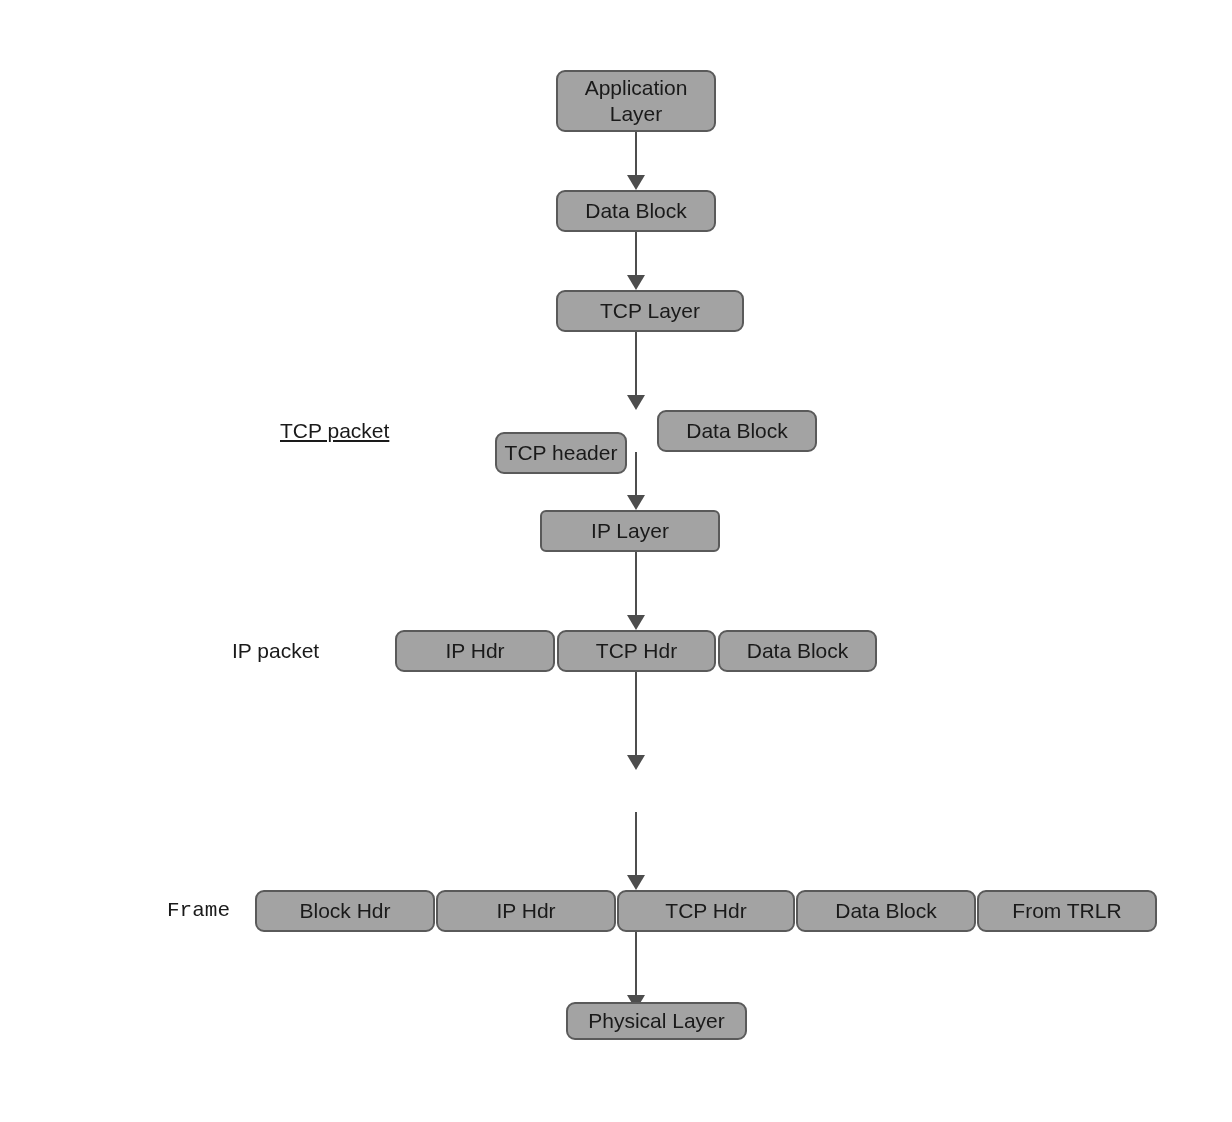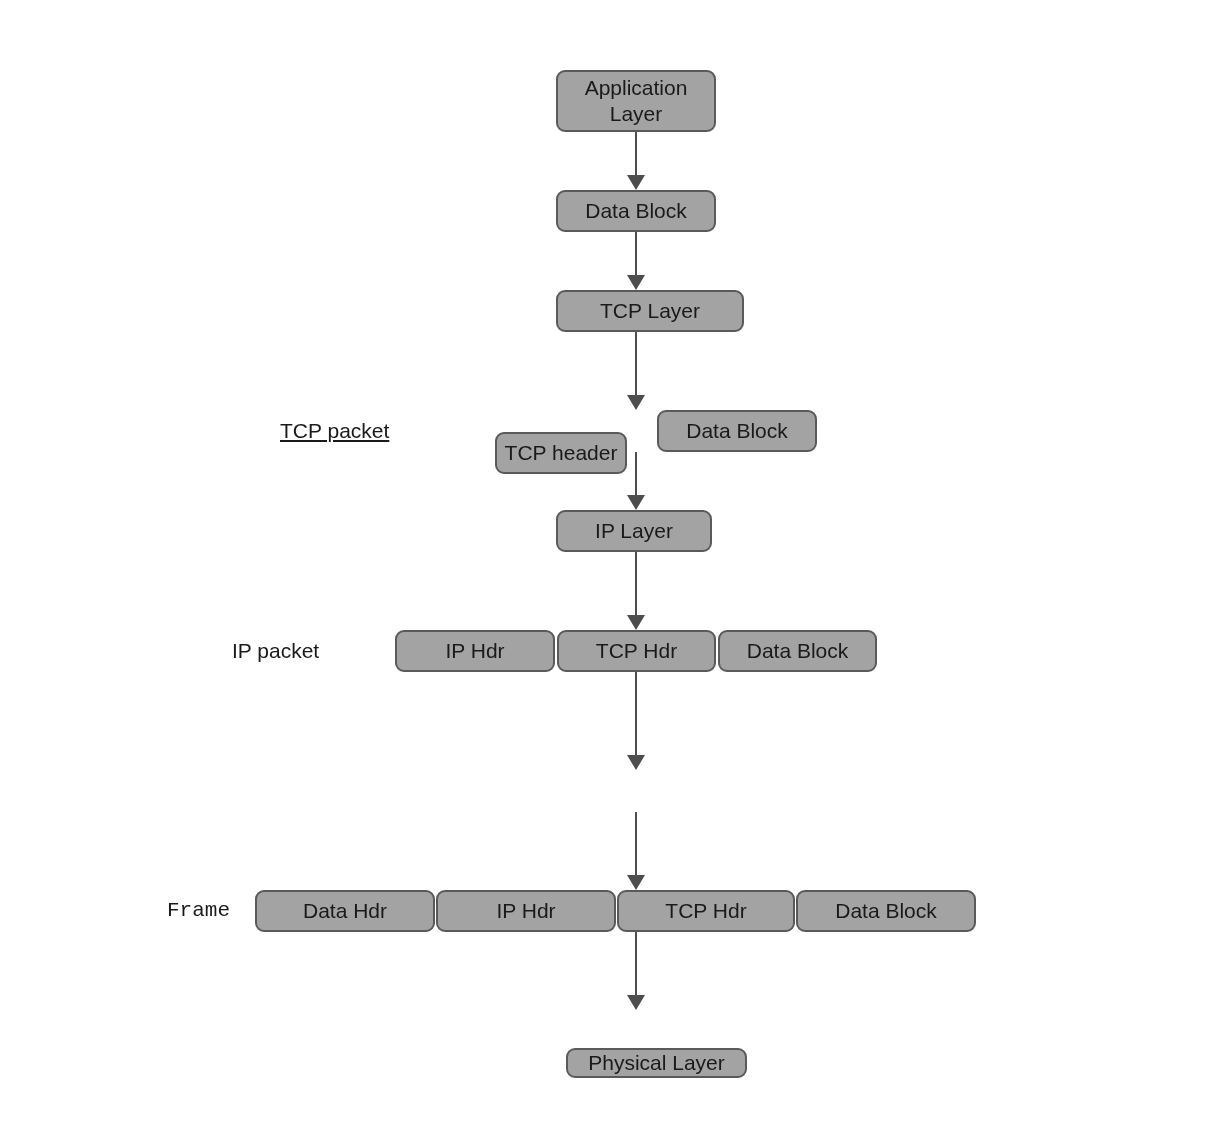--- a/index.html
+++ b/index.html
@@ -102,27 +102,28 @@
       <div class="head" style="top: 63px;"></div>
     </div>
     <div class="connector" style="left: 624px; top: 932px; width: 24px; height: 78px;">
       <div class="shaft" style="height: 63px;"></div>
       <div class="head" style="top: 63px;"></div>
     </div>
     <div class="node" style="left: 556px; top: 70px; width: 160px; height: 62px;">Application
 Layer</div>
     <div class="node" style="left: 556px; top: 190px; width: 160px; height: 42px;">Data Block</div>
     <div class="node" style="left: 556px; top: 290px; width: 188px; height: 42px;">TCP Layer</div>
-    <div class="node" style="left: 556px; top: 510px; width: 156px; height: 42px;">IP Layer</div>
-    <div class="node" style="left: 566px; top: 1048px; width: 181px; height: 30px;">Physical Layer</div>
+    <div class="node" style="left: 540px; top: 510px; width: 180px; height: 42px; border-radius: 6px;">IP Layer</div>
+    <div class="node" style="left: 566px; top: 1002px; width: 181px; height: 38px;">Physical Layer</div>
     <div class="rowlabel" style="left: 280px; top: 410px; height: 42px; text-decoration: underline;">TCP packet</div>
     <div class="node" style="left: 495px; top: 388px; width: 132px; height: 42px; margin-top: 44px;">TCP header</div>
     <div class="node" style="left: 657px; top: 410px; width: 160px; height: 42px;">Data Block</div>
     <div class="rowlabel" style="left: 232px; top: 630px; height: 42px;">IP packet</div>
     <div class="node" style="left: 395px; top: 630px; width: 160px; height: 42px;">IP Hdr</div>
     <div class="node" style="left: 557px; top: 630px; width: 159px; height: 42px;">TCP Hdr</div>
     <div class="node" style="left: 718px; top: 630px; width: 159px; height: 42px;">Data Block</div>
     <div class="rowlabel" style="left: 167px; top: 890px; height: 42px; font-family: Liberation Mono, monospace;">Frame</div>
-    <div class="node" style="left: 255px; top: 890px; width: 180px; height: 42px;">Data Hdr</div>
+    <div class="node" style="left: 255px; top: 890px; width: 180px; height: 42px;">Block Hdr</div>
     <div class="node" style="left: 436px; top: 890px; width: 180px; height: 42px;">IP Hdr</div>
     <div class="node" style="left: 617px; top: 890px; width: 178px; height: 42px;">TCP Hdr</div>
     <div class="node" style="left: 796px; top: 890px; width: 180px; height: 42px;">Data Block</div>
+    <div class="node" style="left: 977px; top: 890px; width: 180px; height: 42px;">From TRLR</div>
   </div>
 
 </body></html>

